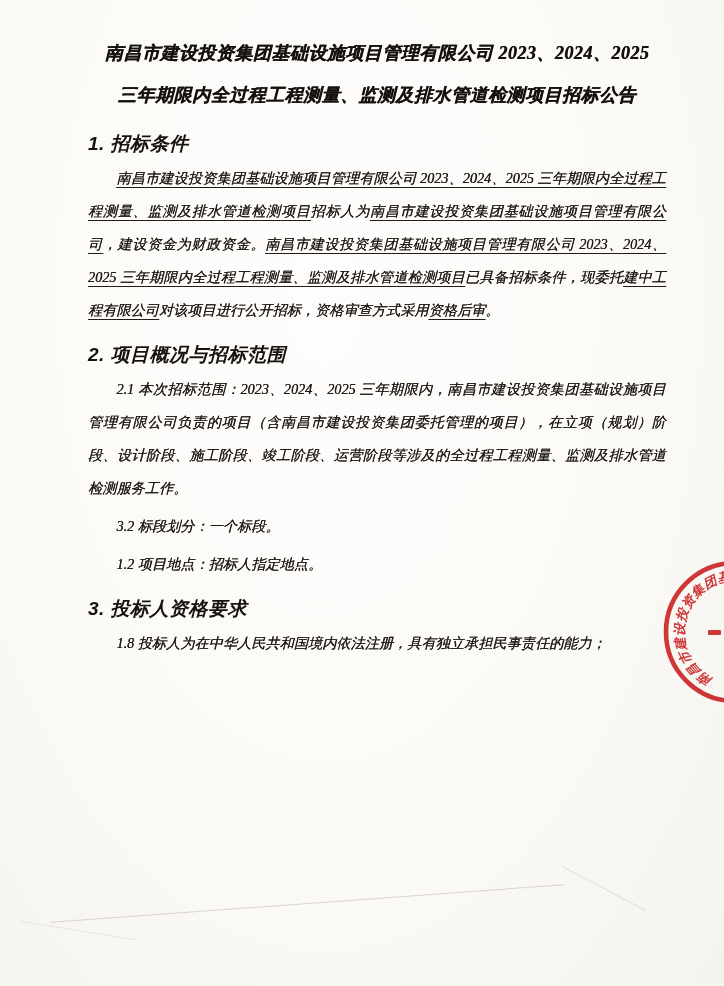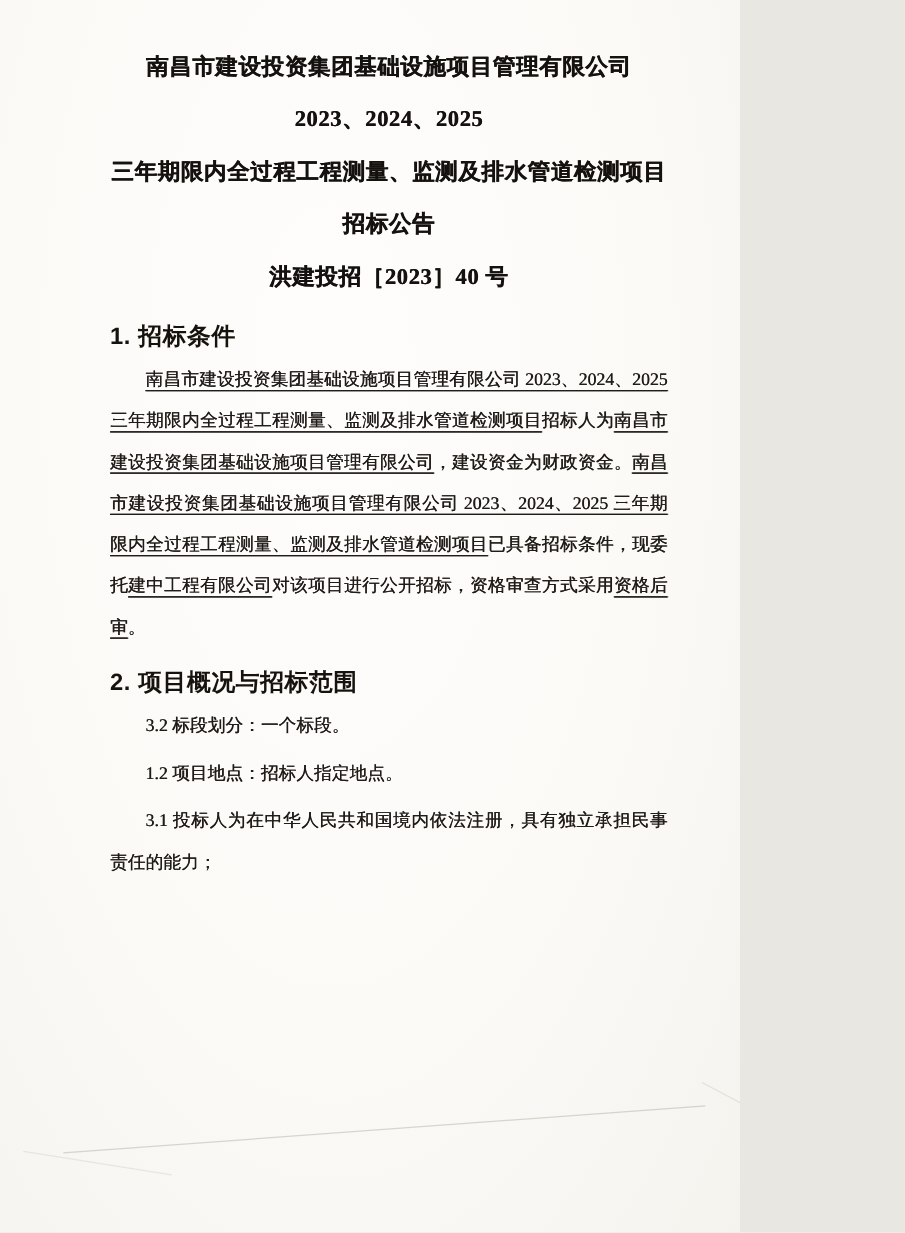--- a/index.html
+++ b/index.html
@@ -2,26 +2,27 @@
 <html><head>
 <meta charset="utf-8">
 <style>
   html, body { margin: 0; padding: 0; }
   body {
     width: 724px; height: 986px; overflow: hidden;
     background: #e9e7e2;
   }
   .page {
     position: relative;
-    width: 592px; height: 986px;
+    width: 724px; height: 986px;
     overflow: hidden;
     color: #1d1a17;
     font-family: "Liberation Serif", serif;
     background:
       radial-gradient(ellipse at 45% 30%, #fefdfc 0%, #fbfaf7 55%, #f5f3ee 100%);
+    font-style: italic;
   }
   .content { padding: 26px 58px 0 88px; }
 
   .doc-title {
     margin: 6px 0 0 0;
     text-align: center;
     font-size: 18px;
     line-height: 42px;
     font-weight: bold;
     letter-spacing: 0.5px;
@@ -77,35 +78,36 @@
 </style>
 </head>
 <body>
 
 <div class="page">
   <div class="content">
 
     <h1 class="doc-title">
       <span class="title-line">南昌市建设投资集团基础设施项目管理有限公司 2023、2024、2025</span>
       <span class="title-line">三年期限内全过程工程测量、监测及排水管道检测项目招标公告</span>
-      <span class="title-line">洪建投招［2023］40 号</span>
     </h1>
 
     <main>
         <section>
           <h2 class="sec-heading">1. 招标条件</h2>
           <p class="para"><span class="u">南昌市建设投资集团基础设施项目管理有限公司 2023、2024、2025 三年期限内全过程工程测量、监测及排水管道检测项目</span><span class="">招标人为</span><span class="u">南昌市建设投资集团基础设施项目管理有限公司</span><span class="">，建设资金为财政资金。</span><span class="u">南昌市建设投资集团基础设施项目管理有限公司 2023、2024、2025 三年期限内全过程工程测量、监测及排水管道检测项目</span><span class="">已具备招标条件，现委托</span><span class="u">建中工程有限公司</span><span class="">对该项目进行公开招标，资格审查方式采用</span><span class="u">资格后审</span><span class="">。</span></p>
         </section>
         <section>
           <h2 class="sec-heading">2. 项目概况与招标范围</h2>
+          <p class="para"><span class="">2.1 本次招标范围：2023、2024、2025 三年期限内，南昌市建设投资集团基础设施项目管理有限公司负责的项目（含南昌市建设投资集团委托管理的项目），在立项（规划）阶段、设计阶段、施工阶段、竣工阶段、运营阶段等涉及的全过程工程测量、监测及排水管道检测服务工作。</span></p>
           <p class="para"><span class="">3.2 标段划分：一个标段。</span></p>
           <p class="para"><span class="">1.2 项目地点：招标人指定地点。</span></p>
         </section>
         <section>
-          <p class="para"><span class="">3.1 投标人为在中华人民共和国境内依法注册，具有独立承担民事责任的能力；</span></p>
+          <h2 class="sec-heading">3. 投标人资格要求</h2>
+          <p class="para"><span class="">1.8 投标人为在中华人民共和国境内依法注册，具有独立承担民事责任的能力；</span></p>
         </section>
       </main>
   </div>
 
   <svg class="seal" width="74" height="190" viewBox="0 0 74 190" aria-hidden="true">
     <circle id="seal-ring" cx="85" cy="86" r="69" fill="none" stroke-width="4.6" stroke="#d0292a"></circle>
     <path id="seal-text-path" d="M 63.0 133.1 A 52 52 0 0 1 106.1 38.5 A 52 52 0 0 1 64.7 133.9" fill="none" stroke="none"></path>
     <text id="seal-text-el" class="seal-text" font-size="13" letter-spacing="0.5" fill="#d0292a">
       <textPath href="#seal-text-path">南昌市建设投资集团基础设施项目管理有限公司</textPath>
     </text>

